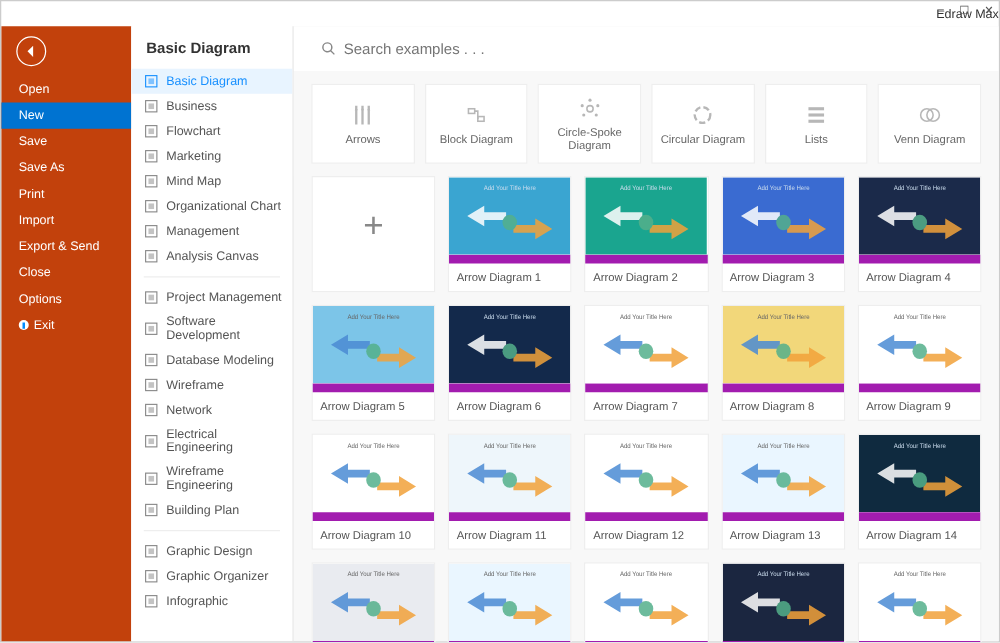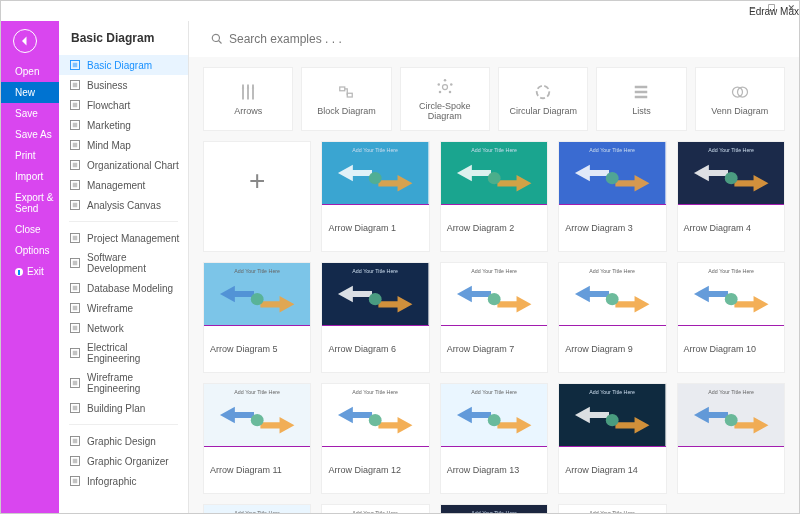--- a/index.html
+++ b/index.html
@@ -1,21 +1,21 @@
 <!DOCTYPE html>
 <html><head>
 <meta charset="utf-8">
 <style>
 *{box-sizing:border-box;margin:0;padding:0;font-family:"Segoe UI",Arial,sans-serif}
 body{width:800px;height:514px;overflow:hidden;background:#fff;border:1px solid #ccc;position:relative}
 .titlebar{height:20px;display:flex;align-items:center;justify-content:flex-end;font-size:10px;color:#333;position:relative}
 .winbtns{position:absolute;right:4px;top:2px;display:flex;gap:12px;font-size:9px;color:#555}
 .winbtns span{cursor:pointer}
 .main{display:flex;height:494px}
-.leftbar{width:58px;background:#d946ef;color:#fff;font-size:10px;display:flex;flex-direction:column;padding-top:4px}
+.leftbar{width:104px;background:#c2410c;color:#fff;font-size:10px;display:flex;flex-direction:column;padding-top:4px}
 .backbtn{width:24px;height:24px;border:1.5px solid #fff;border-radius:50%;margin:4px 0 8px 12px;display:flex;align-items:center;justify-content:center;cursor:pointer}
 .backbtn svg{width:12px;height:12px;fill:#fff}
 .li{padding:5px 0 5px 14px;cursor:pointer}
 .li.sel{background:#0073d1}
 .li .dot{display:inline-block;width:8px;height:8px;background:#fff;border-radius:50%;margin-right:4px;vertical-align:middle;position:relative}
 .li .dot::after{content:"";position:absolute;left:3px;top:1.5px;width:2px;height:5px;background:#008cff}
 .panel2{width:130px;background:#fff;border-right:1px solid #e5e5e5;overflow-y:auto}
 .p2head{font-size:12px;font-weight:600;color:#333;padding:10px 0 10px 12px}
 .cat{display:flex;align-items:center;padding:4px 8px 4px 10px;font-size:10px;color:#555;cursor:pointer;gap:6px}
 .cat.sel{background:#e8f4ff;color:#1890ff}
@@ -26,21 +26,21 @@
 .search{height:36px;display:flex;align-items:center;padding-left:22px;background:#fff}
 .search svg{width:12px;height:12px;fill:#888;margin-right:6px}
 .search input{border:none;outline:none;font-size:12px;color:#888;width:200px}
 .typerow{display:flex;gap:8px;padding:10px 14px;background:#f8f8f8}
 .typecard{flex:1;background:#fff;border:1px solid #eee;height:64px;display:flex;flex-direction:column;align-items:center;justify-content:center;font-size:9px;color:#666;cursor:pointer;text-align:center;padding:4px}
 .typecard .tic{width:20px;height:20px;margin-bottom:4px;opacity:.6}
 .gallery{flex:1;overflow-y:auto;padding:0 14px 10px 14px}
 .grid{display:grid;grid-template-columns:repeat(5,1fr);gap:10px}
 .tcard{background:#fff;border:1px solid #eee;display:flex;flex-direction:column;cursor:pointer}
 .thumb{height:62px;display:flex;align-items:center;justify-content:center;font-size:8px;color:#aaa;position:relative;overflow:hidden}
-.tlbl{font-size:9px;color:#555;padding:18px 6px;border-top:1px solid #a21caf}
+.tlbl{font-size:9px;color:#555;padding:6px 6px;border-top:7px solid #a21caf}
 .plus{font-size:28px;color:#888;font-weight:200}
 ::-webkit-scrollbar{width:6px}
 ::-webkit-scrollbar-thumb{background:#ccc;border-radius:3px}
 </style>
 </head>
 <body>
 
 <div class="titlebar">
   <span>Edraw Max</span>
   <div class="winbtns">
@@ -373,20 +373,34 @@
       <path d="M85 40 l-14 8 v-5 h-18 v-6 h18 v-5 z" fill="#f2a23a"></path>
       <circle cx="50" cy="35" r="6" fill="#54b08b"></circle>
     </g>
   </svg>
             </div>
             <div class="tlbl">Arrow Diagram 7</div>
           </div>
           <div class="tcard">
             <div class="thumb">
               <svg width="100%" height="100%" viewBox="0 0 100 60" preserveAspectRatio="none">
+    <rect width="100" height="60" fill="#f2d77a"></rect>
+    <text x="50" y="10" font-size="5" fill="#666" text-anchor="middle">Add Your Title Here</text>
+    <g fill="#4b8bd4" opacity="0.85">
+      <path d="M15 30 l14 -8 v5 h18 v6 h-18 v5 z"></path>
+      <path d="M85 40 l-14 8 v-5 h-18 v-6 h18 v-5 z" fill="#f2a23a"></path>
+      <circle cx="50" cy="35" r="6" fill="#54b08b"></circle>
+    </g>
+  </svg>
+            </div>
+            <div class="tlbl">Arrow Diagram 8</div>
+          </div>
+          <div class="tcard">
+            <div class="thumb">
+              <svg width="100%" height="100%" viewBox="0 0 100 60" preserveAspectRatio="none">
     <rect width="100" height="60" fill="#ffffff"></rect>
     <text x="50" y="10" font-size="5" fill="#666" text-anchor="middle">Add Your Title Here</text>
     <g fill="#4b8bd4" opacity="0.85">
       <path d="M15 30 l14 -8 v5 h18 v6 h-18 v5 z"></path>
       <path d="M85 40 l-14 8 v-5 h-18 v-6 h18 v-5 z" fill="#f2a23a"></path>
       <circle cx="50" cy="35" r="6" fill="#54b08b"></circle>
     </g>
   </svg>
             </div>
             <div class="tlbl">Arrow Diagram 9</div>

